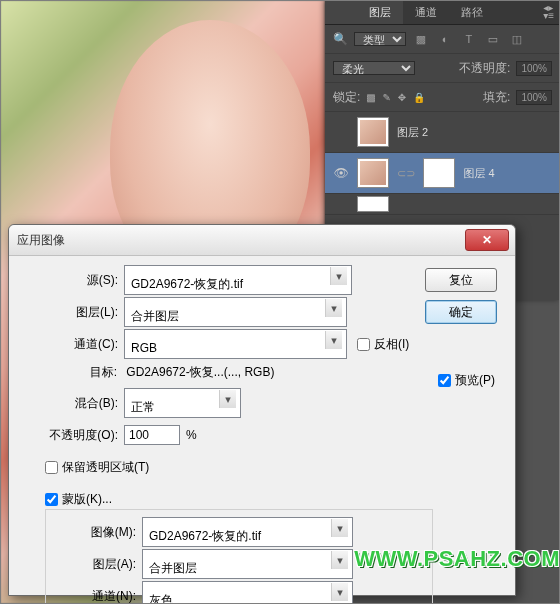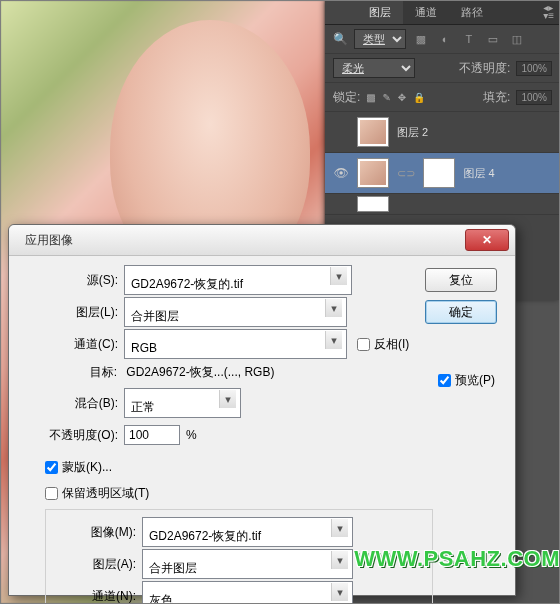--- a/index.html
+++ b/index.html
@@ -7,38 +7,38 @@
   .photo-face{position:absolute;top:20px;left:110px;width:200px;height:260px;border-radius:50% 50% 45% 45%;background:radial-gradient(ellipse at 50% 40%,#f7ddd0 0%,#e8b8a5 60%,#d49580 100%);}
   .photo-hair{position:absolute;top:5px;left:90px;width:240px;height:320px;background:radial-gradient(ellipse at 50% 30%,#9a5844 0%,#6e3c2c 60%,transparent 80%);border-radius:50% 50% 40% 40%;z-index:-1;}
   
   
   .layers-panel{position:absolute;top:0;right:0;width:235px;height:300px;background:#454545;box-shadow:-2px 0 5px rgba(0,0,0,0.4);}
   .lp-tabs{display:flex;background:#383838;height:24px;border-bottom:1px solid #222;}
   .lp-tab{padding:5px 12px;color:#bcbcbc;font-size:11px;cursor:pointer;}
   .lp-tab.active{background:#454545;color:#e6e6e6;padding-left:44px;}
   .lp-scroll-icons{position:absolute;right:6px;top:4px;color:#aaa;font-size:10px;line-height:8px;}
   .lp-row{display:flex;align-items:center;height:28px;padding:0 8px;border-bottom:1px solid #3a3a3a;color:#bcbcbc;gap:6px;}
-  .lp-sel{background:#545454;border:1px solid #2a2a2a;color:#ddd;font-size:11px;height:20px;padding:0 4px;text-decoration:underline;}
+  .lp-sel{background:#545454;border:1px solid #2a2a2a;color:#ddd;font-size:11px;height:14px;padding:0 4px;}
   .lp-iconbtn{width:18px;height:18px;display:flex;align-items:center;justify-content:center;color:#999;font-size:11px;}
   .lp-pct{background:#3a3a3a;color:#999;padding:1px 4px;font-size:10px;border:1px solid #2a2a2a;}
   .lp-locks{font-size:10px;letter-spacing:2px;color:#aaa;}
   .lp-layers{overflow:hidden;}
   .lp-layer{display:flex;align-items:center;height:40px;padding:0 8px;color:#ddd;gap:8px;border-bottom:1px solid #3a3a3a;}
   .lp-layer.selected{background:#5b7aa5;}
   .lp-eye{width:16px;text-align:center;color:#ccc;}
   .lp-thumb{width:30px;height:28px;background:#fff;border:1px solid #888;position:relative;}
   .lp-thumb::after{content:'';position:absolute;inset:2px;background:linear-gradient(135deg,#e8c4b0,#c89580);}
   .lp-mask{width:30px;height:28px;background:#fff;border:1px solid #888;}
   .lp-link{color:#999;font-size:11px;}
   .lp-name{font-size:11px;}
   
   
   .dialog{position:absolute;top:224px;left:8px;width:506px;height:370px;background:#f0f0f0;border:1px solid #6a6a6a;box-shadow:3px 3px 12px rgba(0,0,0,0.5);border-radius:6px 6px 0 0;}
   .dlg-title{height:30px;background:linear-gradient(#fafafa,#e0e0e0);border-bottom:1px solid #c0c0c0;display:flex;align-items:center;padding:0 8px;border-radius:6px 6px 0 0;position:relative;}
-  .dlg-title-text{font-size:12px;color:#333;margin-left:8px;}
+  .dlg-title-text{font-size:12px;color:#333;margin-left:0;}
   .dlg-close{position:absolute;right:6px;top:4px;width:42px;height:20px;background:linear-gradient(#e27575,#c83838);border:1px solid #963030;border-radius:3px;color:#fff;display:flex;align-items:center;justify-content:center;font-size:12px;font-weight:bold;}
   .dlg-body{padding:12px 14px;position:relative;}
   .row{display:flex;align-items:center;margin-bottom:8px;height:24px;}
   .lbl{width:95px;text-align:right;padding-right:6px;color:#000;}
   .combo{height:20px;border:1px solid #828790;background:#fff;padding:8px 22px 0 6px;position:relative;font-size:12px;display:flex;align-items:center;}
   .combo::after{content:'▾';position:absolute;right:4px;top:1px;color:#555;font-size:11px;background:linear-gradient(#f5f5f5,#ddd);width:16px;text-align:center;height:18px;line-height:18px;border-left:1px solid #ccc;}
   .combo-w1{width:198px;}
   .combo-w2{width:193px;}
   .combo-w3{width:181px;}
   .combo-sm{width:87px;}
@@ -148,30 +148,30 @@
     </div>
     <div class="row">
       <span class="lbl">混合(B):</span>
       <div class="combo combo-sm">正常</div>
     </div>
     <div class="row">
       <span class="lbl">不透明度(O):</span>
       <input class="txt" value="100" style="">
       <span style="margin-left:6px">%</span>
     </div>
+    <div class="row" style="padding-left:22px">
+      <label class="chk">
+        <input type="checkbox" style="">
+        <span>保留透明区域(T)</span>
+      </label>
+    </div>
     <div class="row" style="padding-left:22px;margin-bottom:2px">
       <label class="chk">
         <input type="checkbox" checked="" style="">
         <span>蒙版(K)...</span>
-      </label>
-    </div>
-    <div class="row" style="padding-left:22px">
-      <label class="chk">
-        <input type="checkbox" style="">
-        <span>保留透明区域(T)</span>
       </label>
     </div>
     <div class="group" style="margin-left:22px;width:370px;">
       <div class="row">
         <span class="lbl" style="width:82px">图像(M):</span>
         <div class="combo combo-w3">GD2A9672-恢复的.tif</div>
       </div>
       <div class="row">
         <span class="lbl" style="width:82px">图层(A):</span>
         <div class="combo combo-w3">合并图层</div>

